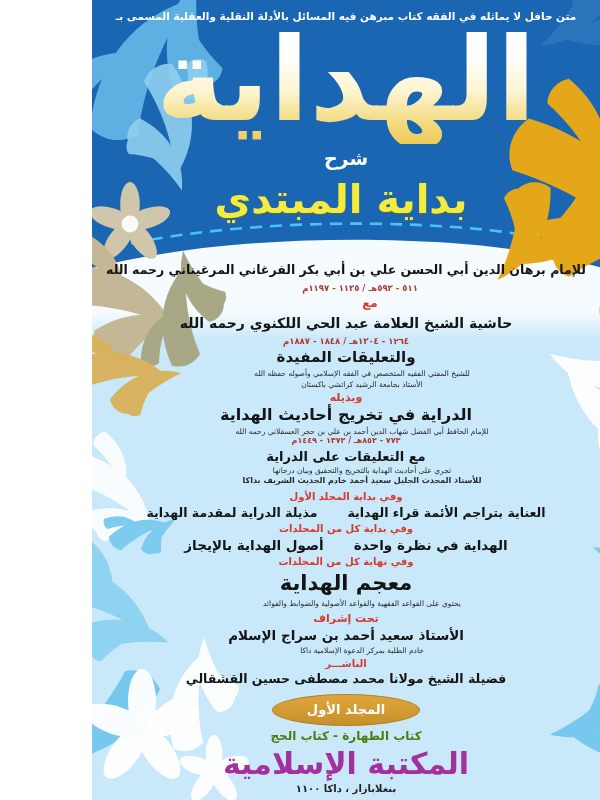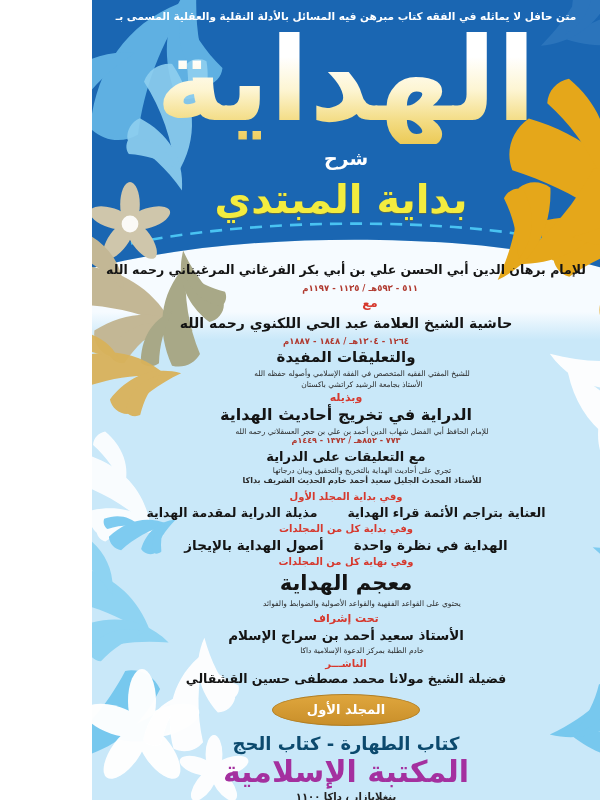--- a/index.html
+++ b/index.html
@@ -52,21 +52,21 @@
   .l22{margin-top:3px;font-size:7.5px;line-height:9px;}
   .l23{margin-top:4px;font-size:11px;line-height:13px;text-align:center;}
   .l24{margin-top:2px;font-size:13.5px;line-height:17px;}
   .l25{margin-top:2px;font-size:7.5px;line-height:9px;}
   .l26{margin-top:3px;font-size:10px;line-height:12px;}
   .l27{margin-top:1px;font-size:12.5px;line-height:16px;}
   .l28{margin-top:7px;line-height:30px;}
   .badge{display:inline-block;min-width:118px;height:30px;border-radius:50%;
     background:linear-gradient(180deg,#dfa63d,#c98f2a);border:1px solid #b27f24;
     color:#ffffff;font-size:13px;font-weight:bold;line-height:30px;padding:0 14px;}
-  .l29{margin-top:9px;font-size:18px;line-height:18px;font-weight:bold;color:#0c4a6e;}
+  .l29{margin-top:1px;font-size:12px;line-height:18px;font-weight:bold;color:#4d7c0f;}
   .l30{margin-top:1px;font-size:30px;line-height:36px;font-weight:bold;color:#a4309f;}
   .l31{margin-top:1px;font-size:10px;line-height:11px;font-weight:bold;color:#222;}
 </style>
 </head>
 <body>
 
 <div class="cover">
 
   <svg width="0" height="0" style="position:absolute" aria-hidden="true">
     <defs>

